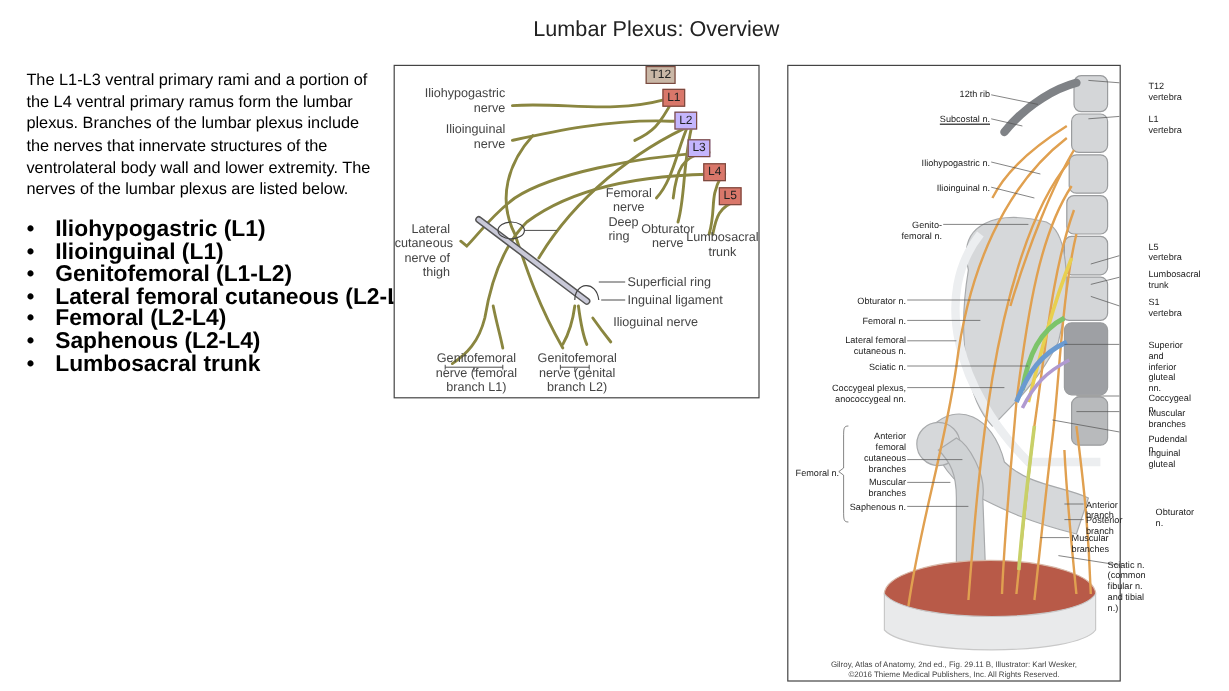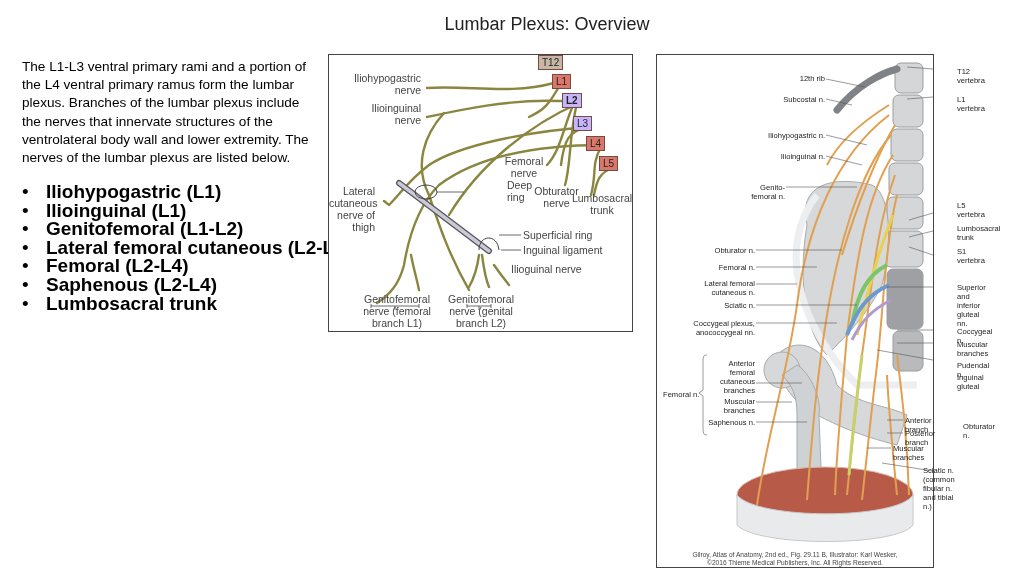--- a/index.html
+++ b/index.html
@@ -69,21 +69,21 @@
     <g stroke="#444" stroke-width="0.8" fill="none">
       <line x1="108" y1="137" x2="135" y2="137"></line>
       <line x1="170" y1="180" x2="192" y2="180"></line>
       <line x1="172" y1="195" x2="192" y2="195"></line>
       <path d="M42 253 L42 249 M42 251 L90 251 M90 249 L90 253 M66 251 L66 255"></path>
       <path d="M138 253 L138 249 M138 251 L162 251 M162 249 L162 253 M150 251 L150 255"></path>
     </g>
   </svg>
   <div class="vbox" style="left:209px;top:0px;background:#c9b7a6;">T12</div>
   <div class="vbox" style="left:223px;top:19px;background:#d9776a;">L1</div>
-  <div class="vbox" style="left:233px;top:38px;background:#c4b5fd;font-weight:bold;">L2</div>
+  <div class="vbox" style="left:233px;top:38px;background:#c4b5fd;">L2</div>
   <div class="vbox" style="left:244px;top:61px;background:#c4b5fd;">L3</div>
   <div class="vbox" style="left:257px;top:81px;background:#d9776a;">L4</div>
   <div class="vbox" style="left:270px;top:101px;background:#d9776a;">L5</div>
 
   <div class="lbl r" style="left:0;width:92px;top:17px;white-space:pre-line;">Iliohypogastric
 nerve</div>
   <div class="lbl r" style="left:0;width:92px;top:47px;white-space:pre-line;">Ilioinguinal
 nerve</div>
   <div class="lbl c" style="left:170px;width:50px;top:100px;white-space:pre-line;">Femoral
 nerve</div>
@@ -177,21 +177,21 @@
       <line x1="240" y1="288" x2="276" y2="288"></line>
       <line x1="220" y1="295" x2="276" y2="305"></line>
       <line x1="230" y1="365" x2="246" y2="365"></line>
       <line x1="230" y1="378" x2="246" y2="378"></line>
       <line x1="210" y1="393" x2="234" y2="393"></line>
       <line x1="225" y1="408" x2="276" y2="416"></line>
     </g>
   </svg>
 
   <div class="rl r" style="left:60px;width:108px;top:19px;">12th rib</div>
-  <div class="rl r" style="left:60px;width:108px;top:40px;">Subcostal n.</div>
+  <div class="rl r" style="left:60px;width:108px;top:40px;text-decoration:underline;">Subcostal n.</div>
   <div class="rl r" style="left:60px;width:108px;top:76px;">Iliohypogastric n.</div>
   <div class="rl r" style="left:60px;width:108px;top:97px;">Ilioinguinal n.</div>
   <div class="rl r" style="left:60px;width:68px;top:128px;white-space:pre-line;">Genito-
 femoral n.</div>
   <div class="rl r" style="left:0;width:98px;top:191px;">Obturator n.</div>
   <div class="rl r" style="left:0;width:98px;top:208px;">Femoral n.</div>
   <div class="rl r" style="left:0;width:98px;top:224px;white-space:pre-line;">Lateral femoral
 cutaneous n.</div>
   <div class="rl r" style="left:0;width:98px;top:246px;">Sciatic n.</div>
   <div class="rl r" style="left:0;width:98px;top:264px;white-space:pre-line;">Coccygeal plexus,

